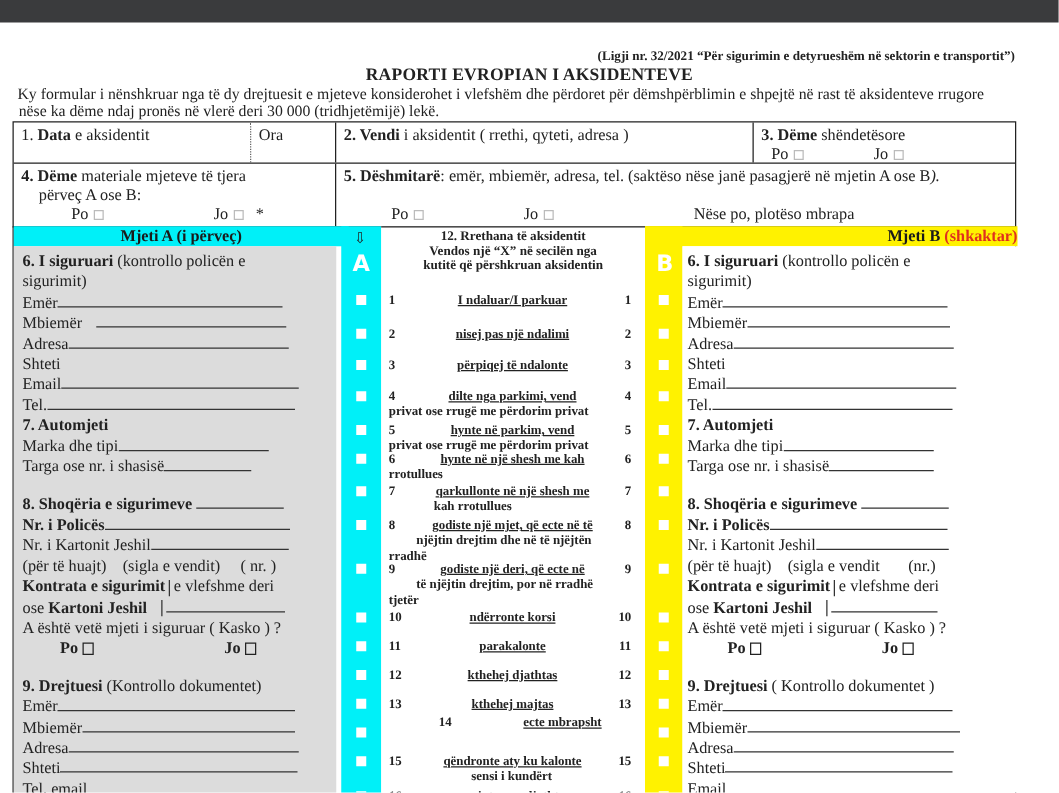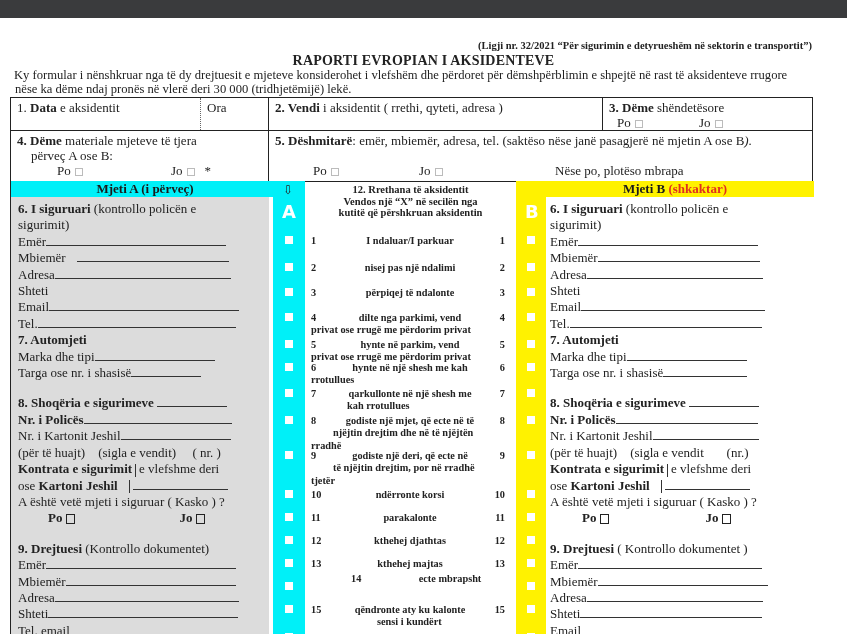--- a/index.html
+++ b/index.html
@@ -22,35 +22,35 @@
   .c-health { flex: 1; }
   .c-dmg { width: 258px; border-right: 1.2px solid #222; }
   .c-wit { flex: 1; position: relative; }
   .cb { display: inline-block; width: 8px; height: 8px; border: 1px solid #bbb; vertical-align: middle; margin-left: 4px; }
   .cbb { display: inline-block; width: 9px; height: 10px; border: 1.6px solid #222; vertical-align: middle; margin-left: 4px; }
   .pj { position: absolute; font-size: 13px; }
 
   
   .main { position: absolute; left: 10px; top: 181px; width: 803px; height: 460px; border-left: 1.2px solid #222; border-right: 1.2px solid #222; }
   .hdrA { position: absolute; left: 0; top: 0; width: 268px; height: 16px; background: #00f0f8; text-align: center; font-weight: bold; font-size: 13px; line-height: 16px; color: #1a1a1a; }
-  .hdrB { position: absolute; left: 505px; top: 0; width: 298px; height: 16px; background: #fff200; text-align: center; font-weight: bold; font-size: 13px; line-height: 16px; color: #1a1a1a; padding-left: 20px; }
+  .hdrB { position: absolute; left: 505px; top: 0; width: 298px; height: 16px; background: #fff200; text-align: right; font-weight: bold; font-size: 13px; line-height: 16px; color: #1a1a1a; padding-left: 20px; }
   .red { color: #e0301e; }
   .colA { position: absolute; left: 0; top: 16px; width: 258px; height: 444px; background: #dcdcdc; padding: 4px 7px; font-size: 13px; line-height: 16.4px; }
   .stripA { position: absolute; left: 262px; top: 0; width: 32px; height: 460px; background: #00f0f8; }
   .stripB { position: absolute; left: 505px; top: 0; width: 30px; height: 460px; background: #fff200; }
   .colB { position: absolute; left: 535px; top: 16px; width: 268px; height: 444px; background: #ffffff; padding: 4px 4px; font-size: 13px; line-height: 16.4px; }
   .center { position: absolute; left: 294px; top: 0; width: 211px; height: 460px; background: #fff; border-top: 1.2px solid #222; }
   .arrow { position: absolute; top: 2px; font-size: 12px; font-weight: bold; color: #222; }
   .bigletter { position: absolute; top: 20px; font-family: "DejaVu Sans", sans-serif; font-weight: bold; font-size: 18px; color: #fff; }
   .sq { position: absolute; width: 8px; height: 8px; background: #fff; }
   .ctitle { text-align: center; font-weight: bold; font-size: 10.5px; line-height: 11.5px; padding-top: 2px; }
   .cr { position: absolute; left: 6px; width: 198px; font-weight: bold; font-size: 10.3px; line-height: 12.4px; }
   .cr .num { position: absolute; left: 0; top: 0; }
   .cr .numr { position: absolute; right: 4px; top: 0; }
-  .cr .txt { display: block; text-align: center; padding: 0 14px; }
+  .cr .txt { display: block; text-align: center; padding: 0 14px; text-decoration: underline; }
   .cr .wrap { display: block; text-align: left; }
   .ln { display: inline-block; border-bottom: 1px solid #333; height: 11px; vertical-align: baseline; }
   .b { font-weight: bold; }
   .gap { height: 14px; }
   .vb { display: inline-block; width: 1px; height: 13px; background: #333; margin: 0 3px; vertical-align: middle; }
 </style>
 </head>
 <body>
 
 <div class="topbar"></div>

